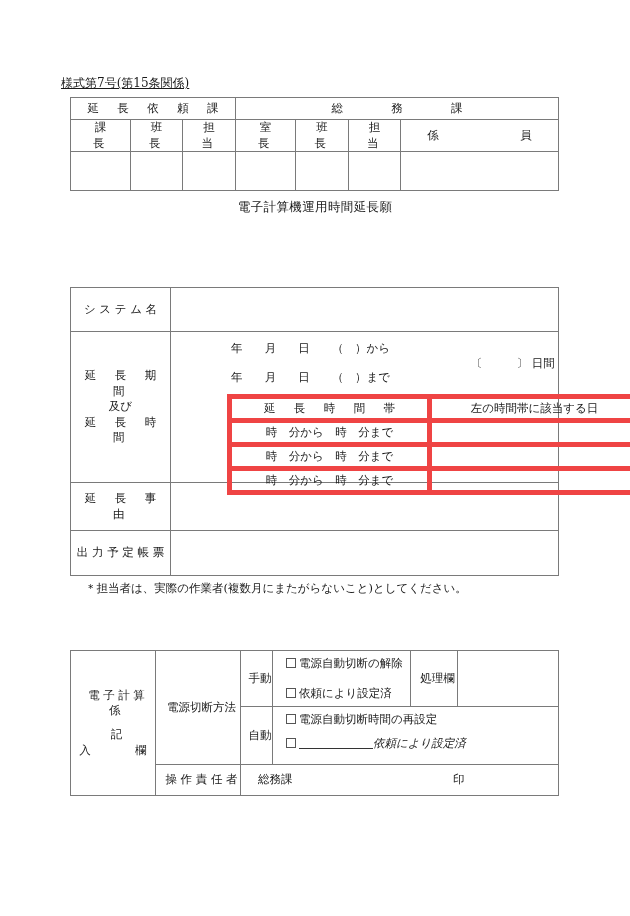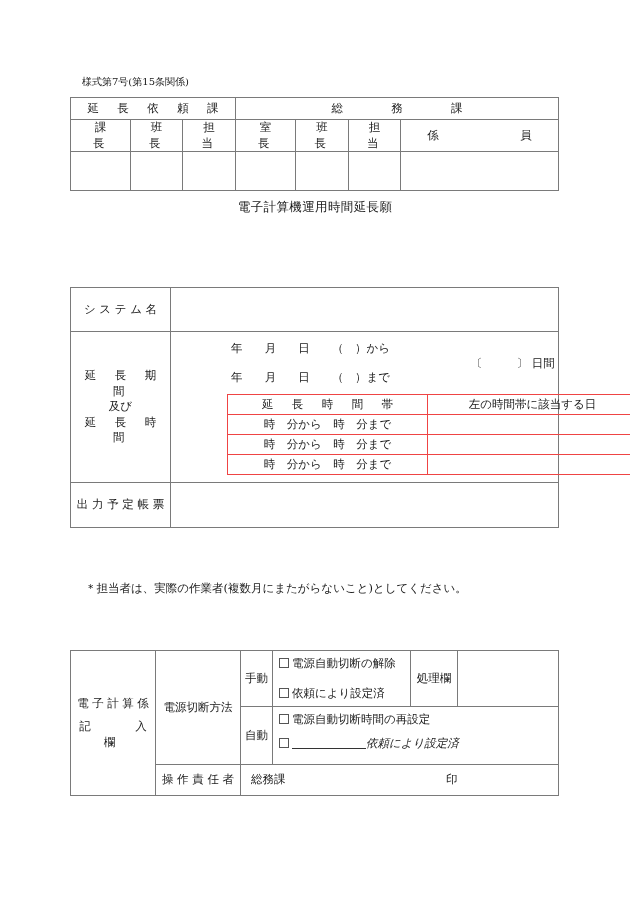--- a/index.html
+++ b/index.html
@@ -40,24 +40,25 @@
   }
 
   
   .sp1 { letter-spacing: 0.30em; text-indent: 0.30em; }
   .sp2 { letter-spacing: 0.62em; text-indent: 0.62em; }
   .nosp { letter-spacing: 0; text-indent: 0; }
 
   
   #form-no {
     position: absolute;
-    left: 82px;
+    left: 61px;
     top: 75px;
-    font-size: 10px;
+    font-size: 12px;
     white-space: nowrap;
+    text-decoration: underline;
   }
 
   
   #t1 {
     position: absolute;
     left: 70px;
     top: 97px;
     width: 488px;
   }
   #t1 td { height: 21px; }
@@ -125,21 +126,21 @@
   
   table.inner {
     position: absolute;
     left: 56px;
     top: 62px;
     width: 410px;
     border-collapse: collapse;
     table-layout: fixed;
   }
   table.inner td {
-    border: 1px solid #ef4444;
+    border: 5px solid #ef4444;
     height: 19px;
     font-size: 11.5px;
     text-align: center;
     vertical-align: middle;
     padding: 0;
   }
   table.inner td.tcol { width: 200px; }
 
   
   #notes {
@@ -151,21 +152,21 @@
   }
   #notes div { white-space: nowrap; }
 
   
   #t4 {
     position: absolute;
     left: 70px;
     top: 650px;
     width: 488px;
   }
-  #t4 td { font-size: 11.5px; }
+  #t4 td { font-size: 11.5px; padding-left: 7px; }
   #t4 td.vlbl { width: 85px; }
   #t4 td.mlbl { width: 85px; }
   #t4 td.mode { width: 32px; }
   #t4 td.opt  { text-align: left; }
   #t4 td.proc { width: 47px; }
 
   .r-manual { height: 56px; }
   .r-auto   { height: 58px; }
   .r-oper   { height: 30px; }
 
@@ -320,20 +321,24 @@
                   <td class="tcol">時　分から　時　分まで</td>
                   <td></td>
                 </tr>
               </tbody>
             </table>
 
           </div>
         </td>
       </tr>
 
+      <tr class="r-reason">
+        <td class="lbl sp1">延　長　事　由</td>
+        <td class="val"></td>
+      </tr>
 
       <tr class="r-output">
         <td class="lbl">出 力 予 定 帳 票</td>
         <td class="val"></td>
       </tr>
     </tbody>
   </table>
 
   <div id="notes">
     <div>＊担当者は、実際の作業者(複数月にまたがらないこと)としてください。</div>

